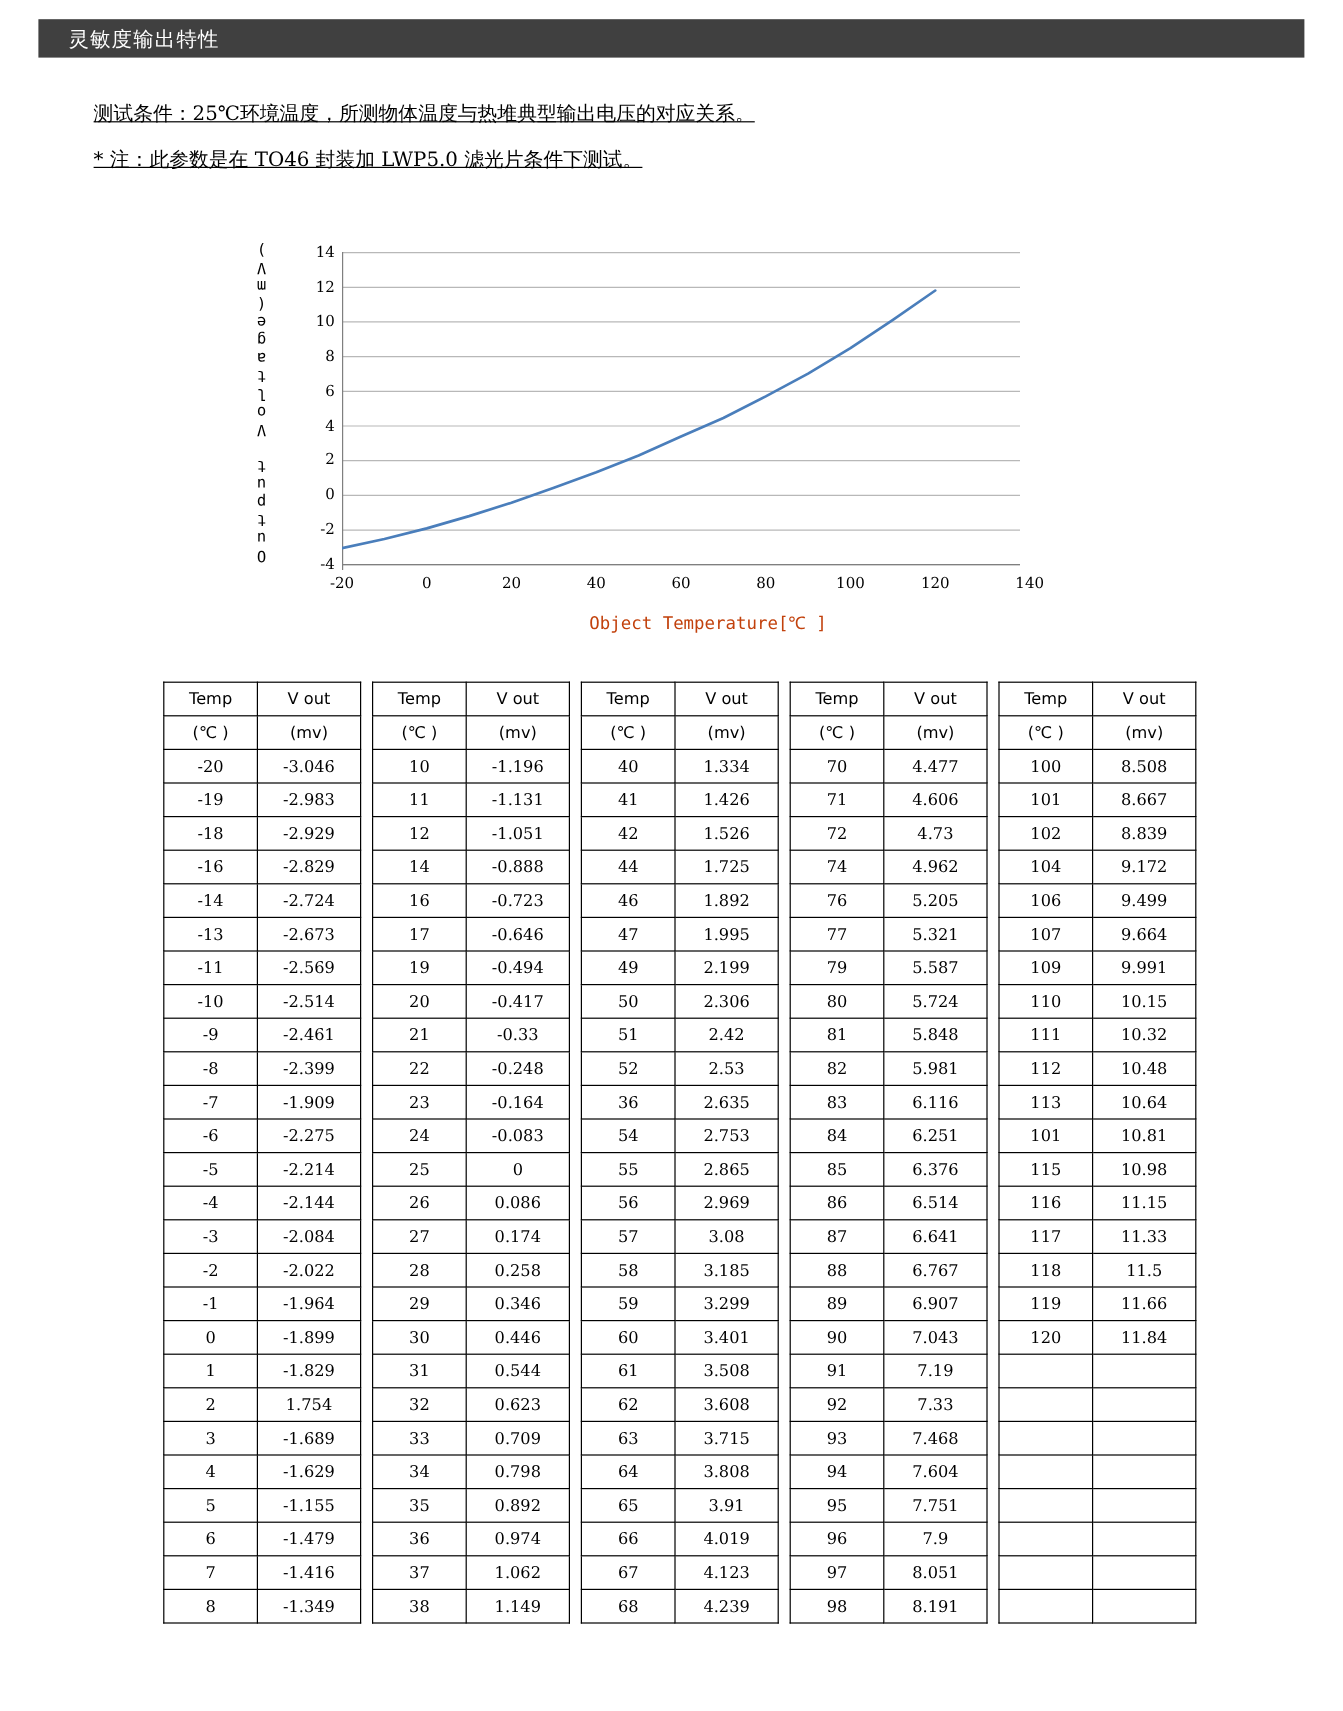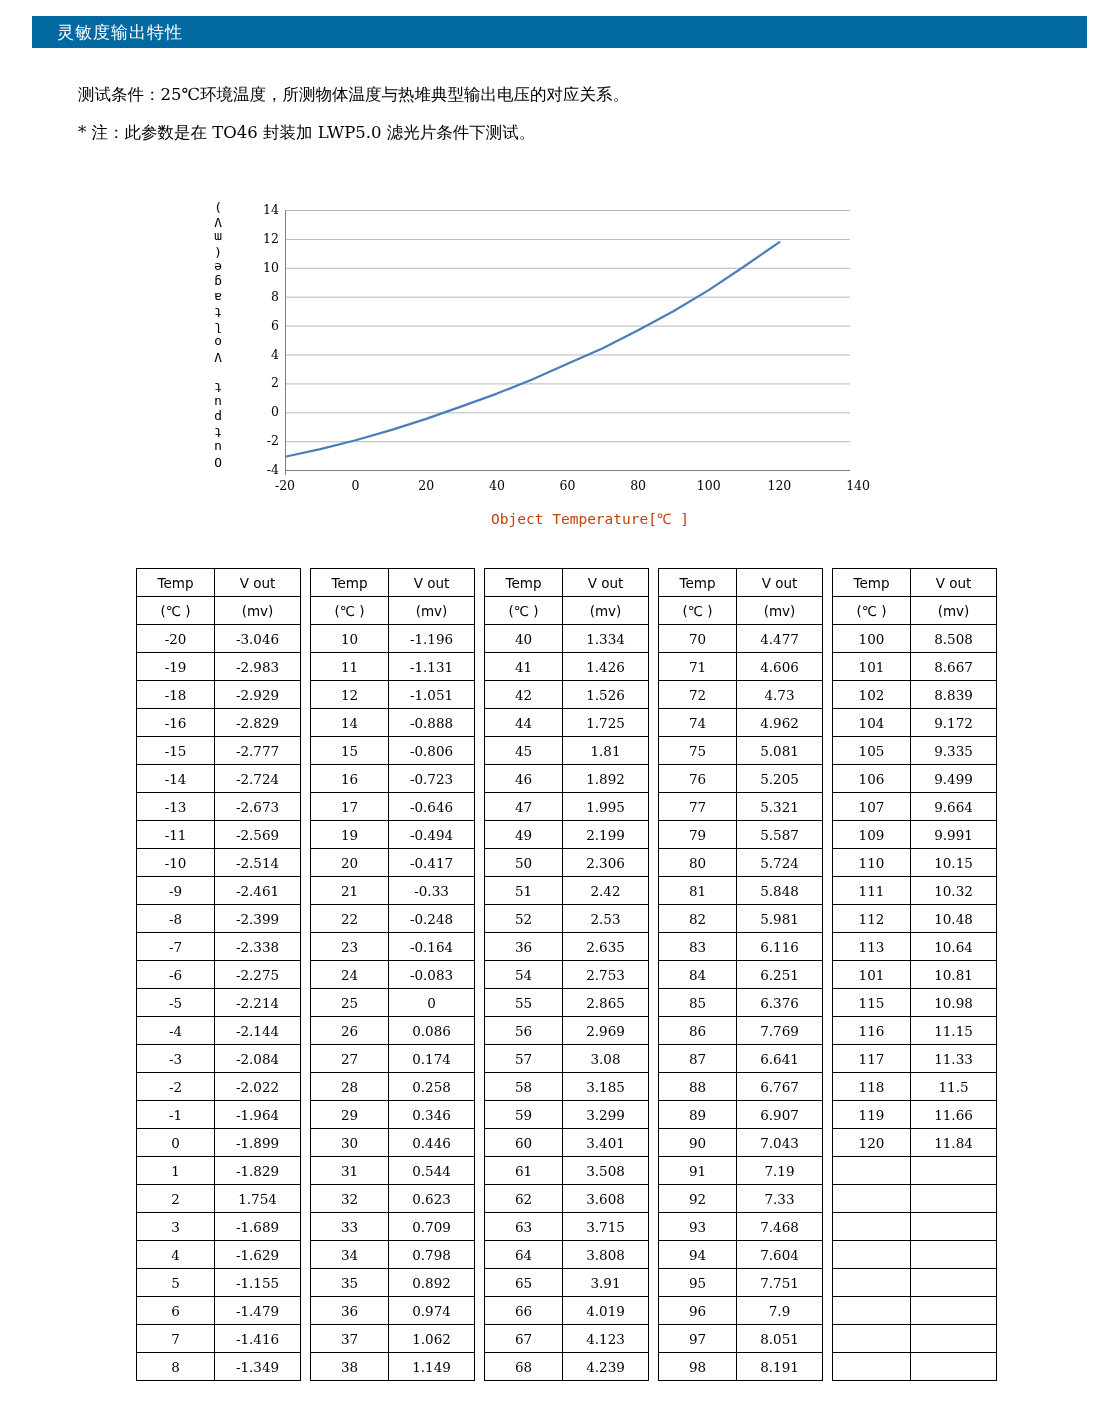--- a/index.html
+++ b/index.html
@@ -20,38 +20,39 @@
     height: 1426px;
     position: relative;
   }
   
   .header-bar {
     position: absolute;
     left: 32px;
     top: 16px;
     width: 1055px;
     height: 32px;
-    background: #0369a1;
+    background: #404040;
     display: flex;
     align-items: center;
   }
   .header-title {
     color: #ffffff;
     font-family: "DejaVu Sans", sans-serif;
     font-size: 17px;
     font-weight: normal;
     padding-left: 25px;
     letter-spacing: 1px;
   }
   
   .intro {
     position: absolute;
     left: 78px;
     top: 76px;
     width: 1000px;
+    text-decoration: underline;
   }
   .intro-line {
     font-family: "DejaVu Serif", serif;
     font-size: 16.5px;
     line-height: 38px;
     color: #000;
     white-space: nowrap;
   }
   
   .chart-wrap {
@@ -311,36 +312,20 @@
             <td class="col-t">44</td>
             <td class="col-v">1.725</td>
             <td class="spacer"></td>
             <td class="col-t">74</td>
             <td class="col-v">4.962</td>
             <td class="spacer"></td>
             <td class="col-t">104</td>
             <td class="col-v">9.172</td>
           </tr>
           <tr>
-            <td class="col-t">-15</td>
-            <td class="col-v">-2.777</td>
-            <td class="spacer"></td>
-            <td class="col-t">15</td>
-            <td class="col-v">-0.806</td>
-            <td class="spacer"></td>
-            <td class="col-t">45</td>
-            <td class="col-v">1.81</td>
-            <td class="spacer"></td>
-            <td class="col-t">75</td>
-            <td class="col-v">5.081</td>
-            <td class="spacer"></td>
-            <td class="col-t">105</td>
-            <td class="col-v">9.335</td>
-          </tr>
-          <tr>
             <td class="col-t">-14</td>
             <td class="col-v">-2.724</td>
             <td class="spacer"></td>
             <td class="col-t">16</td>
             <td class="col-v">-0.723</td>
             <td class="spacer"></td>
             <td class="col-t">46</td>
             <td class="col-v">1.892</td>
             <td class="spacer"></td>
             <td class="col-t">76</td>
@@ -424,21 +409,21 @@
             <td class="col-v">2.53</td>
             <td class="spacer"></td>
             <td class="col-t">82</td>
             <td class="col-v">5.981</td>
             <td class="spacer"></td>
             <td class="col-t">112</td>
             <td class="col-v">10.48</td>
           </tr>
           <tr>
             <td class="col-t">-7</td>
-            <td class="col-v">-2.338</td>
+            <td class="col-v">-1.909</td>
             <td class="spacer"></td>
             <td class="col-t">23</td>
             <td class="col-v">-0.164</td>
             <td class="spacer"></td>
             <td class="col-t">36</td>
             <td class="col-v">2.635</td>
             <td class="spacer"></td>
             <td class="col-t">83</td>
             <td class="col-v">6.116</td>
             <td class="spacer"></td>
@@ -481,21 +466,21 @@
             <td class="col-t">-4</td>
             <td class="col-v">-2.144</td>
             <td class="spacer"></td>
             <td class="col-t">26</td>
             <td class="col-v">0.086</td>
             <td class="spacer"></td>
             <td class="col-t">56</td>
             <td class="col-v">2.969</td>
             <td class="spacer"></td>
             <td class="col-t">86</td>
-            <td class="col-v">7.769</td>
+            <td class="col-v">6.514</td>
             <td class="spacer"></td>
             <td class="col-t">116</td>
             <td class="col-v">11.15</td>
           </tr>
           <tr>
             <td class="col-t">-3</td>
             <td class="col-v">-2.084</td>
             <td class="spacer"></td>
             <td class="col-t">27</td>
             <td class="col-v">0.174</td>

